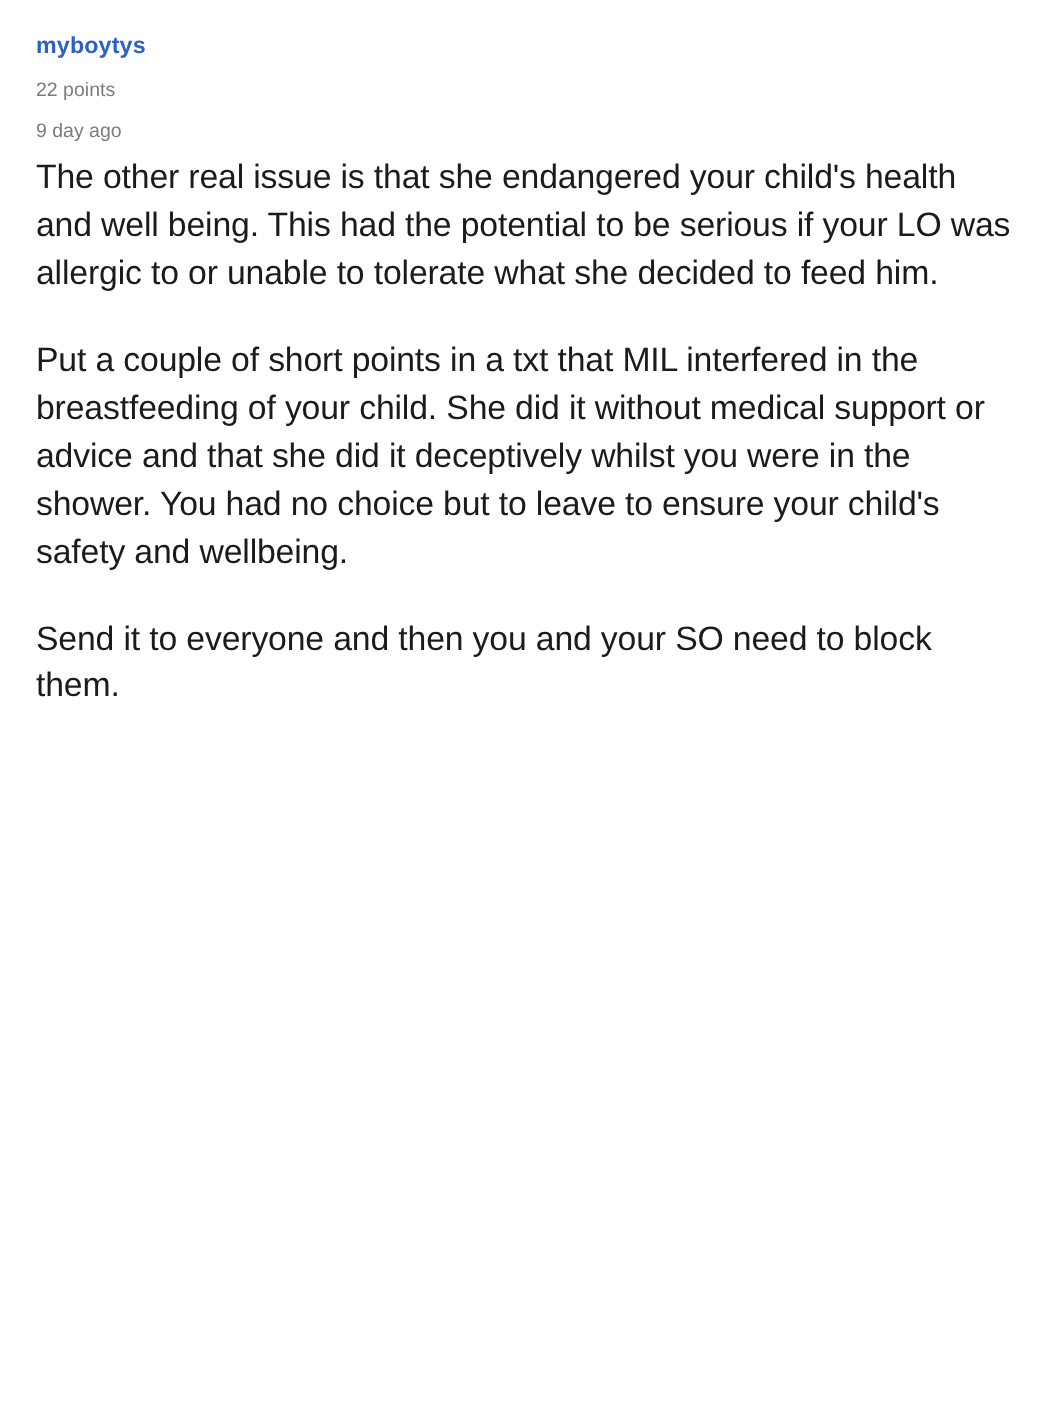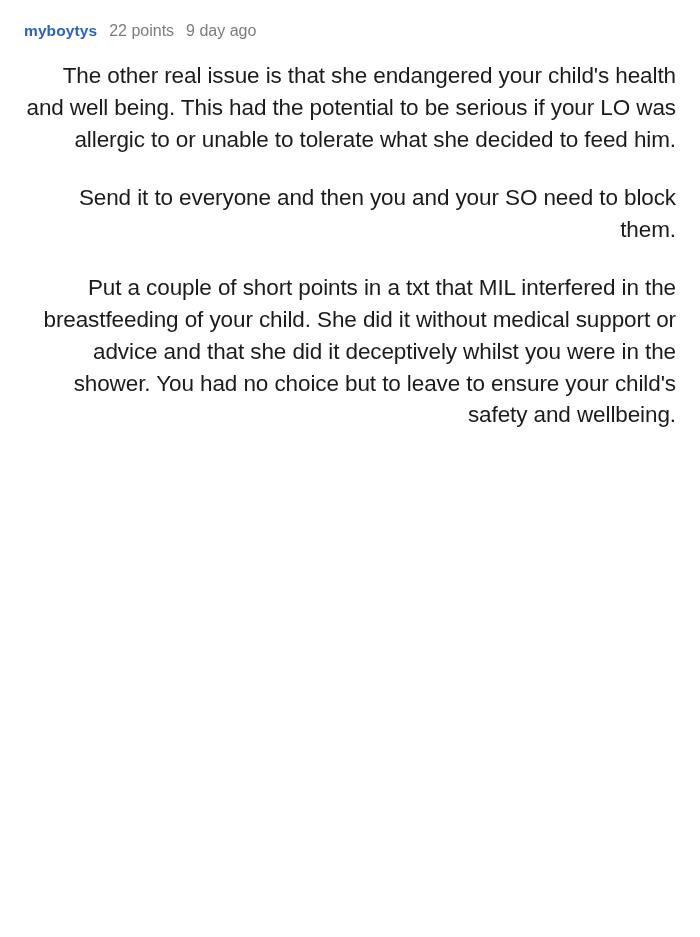--- a/index.html
+++ b/index.html
@@ -16,58 +16,58 @@
   }
   .comment {
     padding: 22px 24px 0 24px;
     box-sizing: border-box;
     width: 700px;
   }
   .meta {
     display: flex;
     align-items: baseline;
     gap: 12px;
-    margin-bottom: 20px;
+    margin-bottom: 8px;
     font-size: 15px;
+    flex-direction: column;
   }
   .author {
     color: #2a62c4;
     font-weight: bold;
     font-size: 15.5px;
     letter-spacing: 0.1px;
   }
   .points, .timestamp {
     color: #7c7c7e;
-    font-size: 16px;
+    font-size: 13px;
   }
   .body {
     font-size: 22.5px;
     line-height: 1.42;
     color: #1b1b1c;
     letter-spacing: -0.1px;
   }
   .para {
     margin: 0 0 26px 0;
     white-space: pre-wrap;
-    text-align: right;
   }
   .para:last-child {
     margin-bottom: 0;
   }
 </style>
 </head>
 <body>
 
 <div class="comment">
 
   <div class="meta">
     <span class="author">myboytys</span>
     <span class="points">22 points</span>
     <span class="timestamp">9 day ago</span>
   </div>
 
   <div class="body">
     <p class="para">The other real issue is that she endangered your child's health and well being. This had the potential to be serious if your LO was allergic to or unable to tolerate what she decided to feed him.</p>
+    <p class="para">Put a couple of short points in a txt that MIL interfered in the breastfeeding of your child. She did it without medical support or advice and that she did it deceptively whilst you were in the shower. You had no choice but to leave to ensure your child's safety and wellbeing.</p>
     <p class="para">Send it to everyone and then you and your SO need to block them.</p>
-    <p class="para">Put a couple of short points in a txt that MIL interfered in the breastfeeding of your child. She did it without medical support or advice and that she did it deceptively whilst you were in the shower. You had no choice but to leave to ensure your child's safety and wellbeing.</p>
   </div>
 
 </div>
 
 </body></html>

